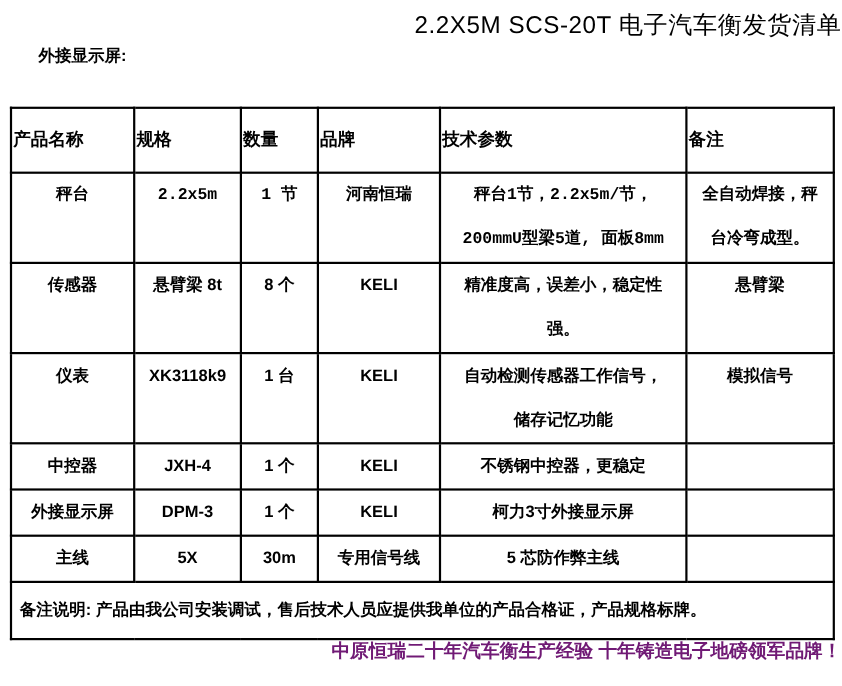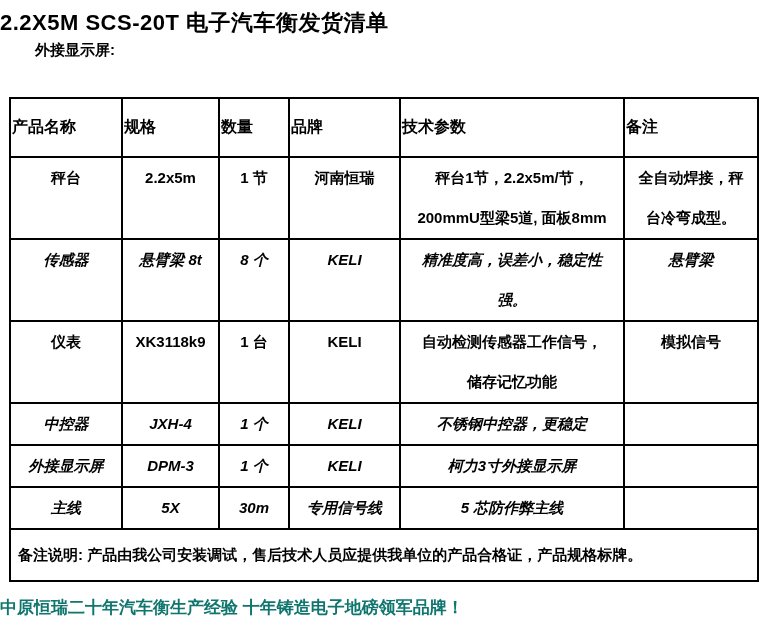--- a/index.html
+++ b/index.html
@@ -14,23 +14,23 @@
     height: 624px;
     background: #ffffff;
     color: #000000;
     overflow: hidden;
   }
   .doc-title {
     position: absolute;
     top: 8px;
     left: 0;
     width: 100%;
-    text-align: left;
+    text-align: right;
     font-size: 22px;
-    font-weight: 700;
+    font-weight: 400;
     letter-spacing: 0.5px;
   }
   .section-label {
     position: absolute;
     top: 41px;
     left: 35px;
     font-size: 15px;
     font-weight: 700;
   }
   table.spec-table {
@@ -53,41 +53,41 @@
     vertical-align: middle;
   }
   .spec-table td.cell {
     vertical-align: top;
     text-align: center;
     font-size: 15px;
     line-height: 40px;
     white-space: pre-line;
     padding: 0 2px;
   }
-  tr.r-tall1 { height: 75px; }
-  tr.r-tall2 { height: 75px; font-style: italic; }
+  tr.r-tall1 { height: 75px; font-family: Liberation Mono, monospace; }
+  tr.r-tall2 { height: 75px; }
   tr.r-tall3 { height: 79px; }
-  tr.r-short { height: 38px; font-style: italic; }
+  tr.r-short { height: 38px; }
   tr.r-foot  { height: 52px; }
   td.footnote {
     vertical-align: middle;
     text-align: left;
     font-size: 15px;
     padding: 1px 7px;
     line-height: 1.5;
   }
   .slogan {
     position: absolute;
-    top: 596px;
+    top: 580px;
     left: 0;
     width: 100%;
-    text-align: left;
+    text-align: right;
     font-size: 17px;
     font-weight: 700;
-    color: #0f766e;
+    color: #701a75;
   }
 </style>
 </head>
 <body>
 
 <div class="page">
 
   <div class="doc-title">2.2X5M SCS-20T 电子汽车衡发货清单</div>
 
   <div class="section-label">外接显示屏:</div>

